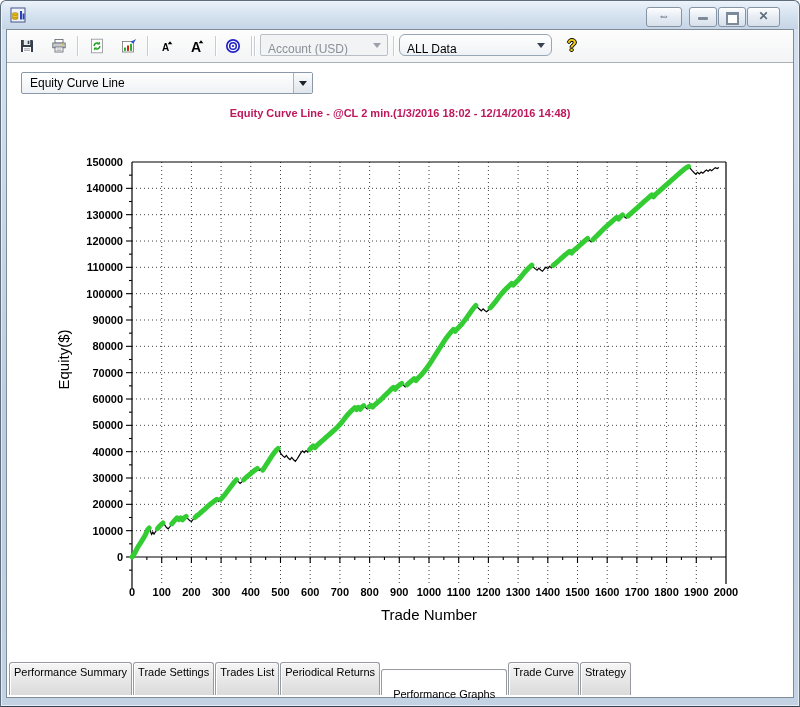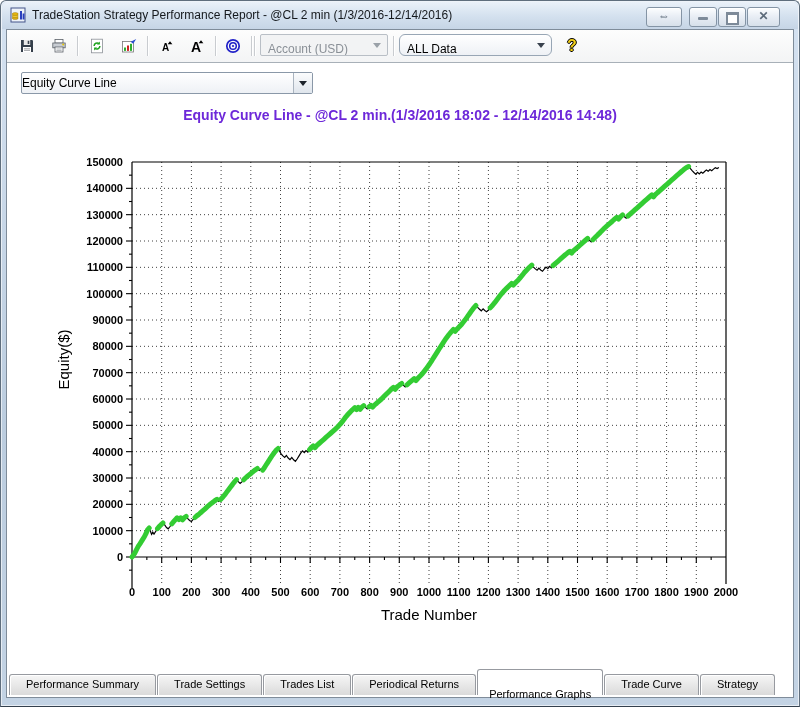--- a/index.html
+++ b/index.html
@@ -36,55 +36,54 @@
          color:#000;white-space:nowrap;overflow:hidden;}
   .combo .arrow{position:absolute;right:6px;top:8px;width:0;height:0;border:4px solid transparent;border-top:5px solid #39424e;}
   .combo.disabled{color:#8a9097;background:#f2f3f4;border-color:#b9bfc6;}
   .combo.disabled .arrow{border-top-color:#9aa1a8;}
   .help-glyph{font-size:16px;font-weight:bold;color:#f2cf17;
               text-shadow:-1px 0 0 #000,1px 0 0 #000,0 -1px 0 #000,0 1px 0 #000;}
 
   
   .selector{position:absolute;left:14px;top:42px;width:292px;height:22px;box-sizing:border-box;
             border:1px solid #8a98a8;border-radius:2px;background:linear-gradient(#fff,#eef1f5);
-            font-size:12px;line-height:20px;padding-left:0;}
+            font-size:12px;line-height:20px;padding-left:8px;}
   .selector .dd{position:absolute;right:0;top:0;bottom:0;width:18px;border-left:1px solid #aab4bf;
                 background:linear-gradient(#fbfcfd,#dfe5ec);display:flex;align-items:center;justify-content:center;}
   .selector .dd::after{content:"";width:0;height:0;border:4px solid transparent;border-top:5px solid #1c232b;margin-top:4px;}
 
   
-  .chart-title{position:absolute;left:0;right:0;top:77px;text-align:center;font-size:14px;font-weight:bold;color:#6d28d9;}
+  .chart-title{position:absolute;left:0;right:0;top:77px;text-align:center;font-size:11px;font-weight:bold;color:#be185d;}
   .chart-svg{position:absolute;left:0;top:96px;width:790px;height:548px;}
   .tick-label{font-family:"Liberation Sans",sans-serif;font-size:11px;font-weight:bold;fill:#000;}
   .axis-title{font-family:"Liberation Sans",sans-serif;font-size:15px;fill:#000;}
 
   
   .tabstrip{position:absolute;left:2px;right:2px;bottom:2px;height:26px;display:flex;align-items:flex-end;}
-  .tab{height:21px;box-sizing:border-box;background:linear-gradient(#f6f6f6,#dadada);
+  .tab{height:33px;box-sizing:border-box;background:linear-gradient(#f6f6f6,#dadada);
        border:1px solid #979aa0;border-bottom:none;border-radius:3px 3px 0 0;
-       box-shadow:inset 1px 1px 0 #fff;padding:0 16px;margin-right:1px;
+       box-shadow:inset 1px 1px 0 #fff;padding:0 4px;margin-right:1px;
        font-size:11px;line-height:19px;color:#000;white-space:nowrap;cursor:default;}
   .tab.active{height:26px;background:#fff;line-height:24px;padding:12px 11px;position:relative;z-index:2;
               box-shadow:inset 1px 1px 0 #fff,0 0 0 1px rgba(255,255,255,.4);}
 </style>
 </head>
 <body>
 
 <div class="window">
 
   <div class="titlebar">
     <svg class="title-icon" viewBox="0 0 16 16">
       <rect x="1" y="1" width="14" height="14" fill="#eef3f9" stroke="#44548a" stroke-width="1"></rect>
       <ellipse cx="5.2" cy="11" rx="3" ry="1.5" fill="#dfae10" stroke="#8a6c00" stroke-width=".4"></ellipse>
       <ellipse cx="5.2" cy="9" rx="3" ry="1.5" fill="#f2cc3a" stroke="#8a6c00" stroke-width=".4"></ellipse>
       <ellipse cx="5.2" cy="7" rx="3" ry="1.5" fill="#e3b410" stroke="#8a6c00" stroke-width=".4"></ellipse>
       <rect x="10" y="4" width="2" height="8.5" fill="#2a3fbd"></rect>
       <rect x="12.6" y="6.5" width="1.9" height="6" fill="#2a3fbd"></rect>
     </svg>
-    <div class="title-text">TradeStation Strategy Performance Report - @CL 2 min (1/3/2016-12/14/2016)</div>
     <div class="winbtn btn-link"><span>⇔</span></div>
     <div class="winbtn btn-min"><span class="glyph-min"></span></div>
     <div class="winbtn btn-restore"><span class="glyph-restore"></span></div>
     <div class="winbtn btn-close"><span>✕</span></div>
   </div>
 
   <div class="content">
 
     <div class="toolbar">
       <div class="tbtn" style="left:8px;">

